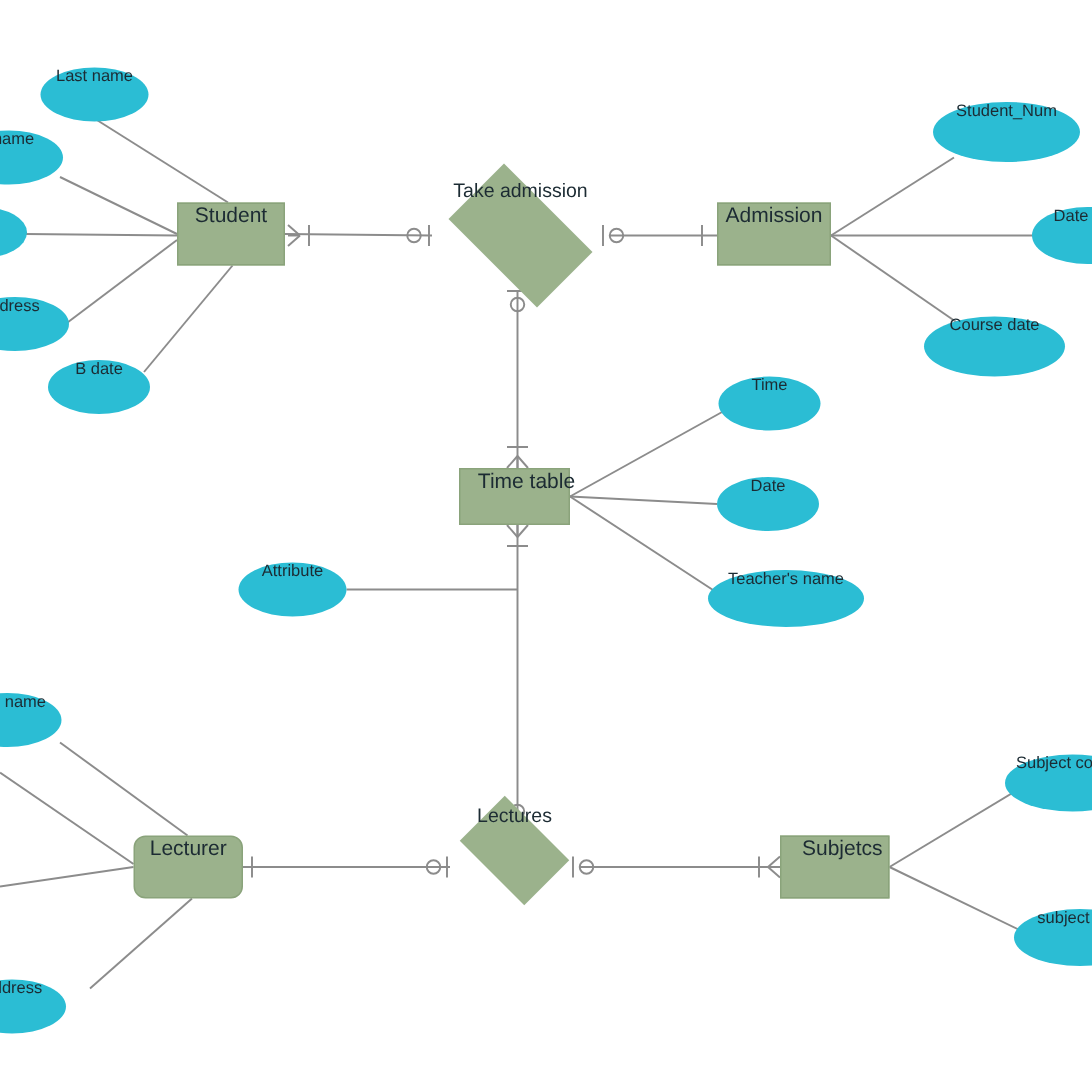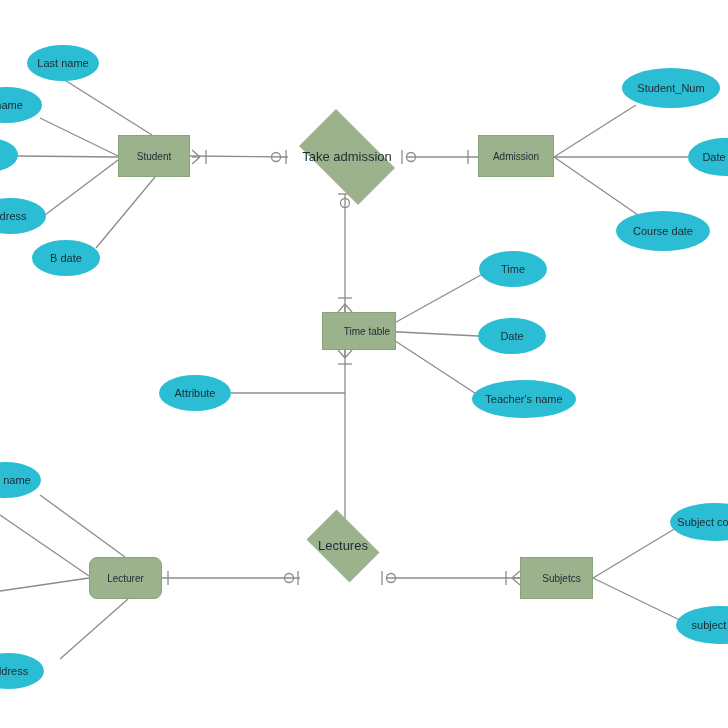--- a/index.html
+++ b/index.html
@@ -23,32 +23,31 @@
   #wires {
     position: absolute;
     left: 0;
     top: 0;
     width: 728px;
     height: 728px;
   }
   .node {
     position: absolute;
     display: flex;
-    align-items: center;
     justify-content: center;
     box-sizing: border-box;
     color: #1c2b33;
     text-align: center;
     line-height: 1.1;
     z-index: 3;
   }
   .entity {
     background: #9bb28c;
     border: 1px solid #8aa37b;
-    font-size: 10px;
+    font-size: 14px;
   }
   .attribute {
     background: #2bbdd4;
     border-radius: 50%;
     font-size: 11px;
   }
   .attribute span, .entity span, .relationship span {
     pointer-events: none;
     white-space: nowrap;
   }
@@ -185,38 +184,38 @@
   </svg>
 
   <div class="node entity" style="left:118px; top:135px; width:72px; height:42px;">
     <span>Student</span>
   </div>
 
   <div class="node entity" style="left:478px; top:135px; width:76px; height:42px;">
     <span>Admission</span>
   </div>
 
-  <div class="node entity" style="left:322px; top:312px; width:74px; height:38px;padding-left:16px;">
+  <div class="node entity" style="left:306px; top:312px; width:74px; height:38px;padding-left:16px;">
     <span>Time table</span>
   </div>
 
   <div class="node entity" style="left:89px; top:557px; width:73px; height:42px;border-radius:8px;">
     <span>Lecturer</span>
   </div>
 
   <div class="node entity" style="left:520px; top:557px; width:73px; height:42px;padding-left:10px;">
     <span>Subjetcs</span>
   </div>
 
   <div class="node relationship" style="left:288px; top:120px; width:118px; height:74px;">
     <div class="diamond-shape"></div>
     <span class="rel-label">Take admission</span>
   </div>
 
-  <div class="node relationship" style="left:300px; top:516px; width:86px; height:60px;">
+  <div class="node relationship" style="left:300px; top:537px; width:86px; height:60px;">
     <div class="diamond-shape"></div>
     <span class="rel-label">Lectures</span>
   </div>
 
   <div class="node attribute" style="left:27px; top:45px; width:72px; height:36px;">
     <span>Last name</span>
   </div>
 
   <div class="node attribute" style="left:-30px; top:87px; width:72px; height:36px;">
     <span>t name</span>

